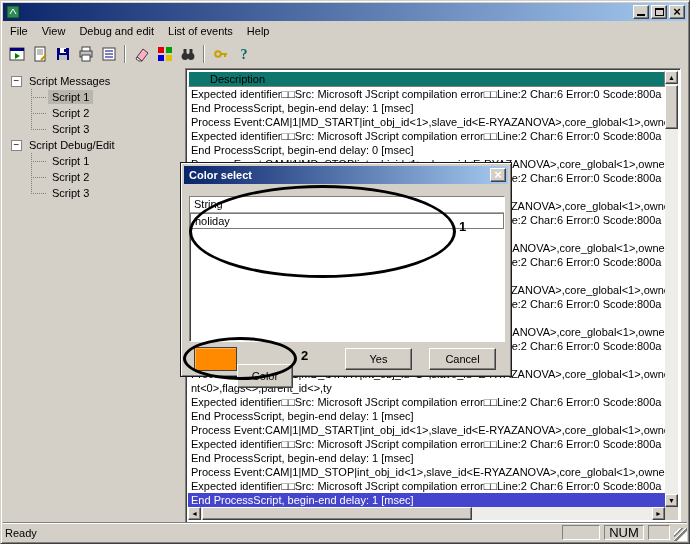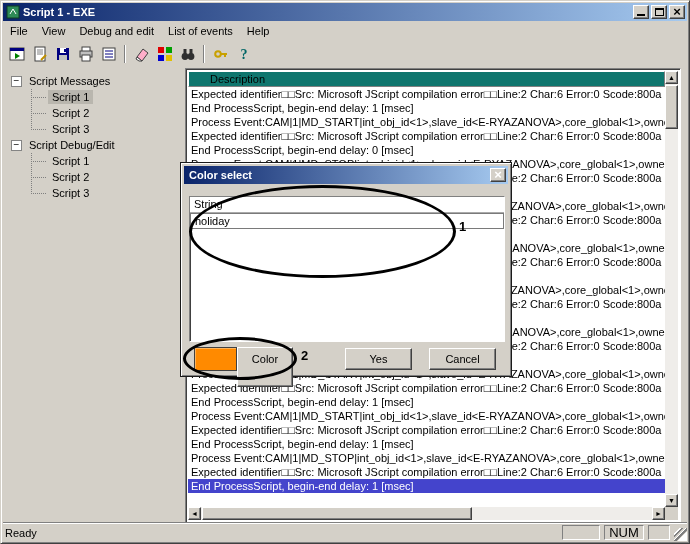--- a/index.html
+++ b/index.html
@@ -116,21 +116,21 @@
     box-shadow: inset 1px 1px 0 #404040; overflow:hidden; }
   .list-header { height:16px; line-height:15px; padding-left:4px; background:#fff;
     border-bottom:1px solid #aaa; }
   .list-row { height:16px; line-height:14px; padding-left:4px; border:1px solid #7a7a7a; }
   .color-swatch { position:absolute; left:13px; top:184px; width:43px; height:24px;
     background:#FF8A00; border:1px solid #404040;
     box-shadow: inset 1px 1px 0 rgba(255,255,255,.35); }
   .btn { position:absolute; background:#D4D0C8; text-align:center;
     border:1px solid; border-color:#fff #404040 #404040 #fff;
     box-shadow: inset -1px -1px 0 #808080; }
-  .color-btn { left:56px; top:184px; width:56px; height:40px; line-height:22px; }
+  .color-btn { left:56px; top:201px; width:56px; height:24px; line-height:22px; }
   .yes-btn { left:164px; top:185px; width:67px; height:22px; line-height:20px; }
   .cancel-btn { left:248px; top:185px; width:67px; height:22px; line-height:20px; }
 
   
   .ellipse { position:absolute; border:3px solid #000; border-radius:50%; z-index:20; pointer-events:none; }
   .e1 { left:189px; top:185px; width:267px; height:93px; }
   .e2 { left:183px; top:337px; width:114px; height:43px; }
   .ann-label { position:absolute; font-size:13px; font-weight:bold; z-index:20; }
   .l1 { left:459px; top:219px; }
   .l2 { left:301px; top:348px; }
@@ -155,21 +155,20 @@
 </head>
 <body>
 
 <div class="frame"></div>
 
 <div class="titlebar" style="background: linear-gradient(90deg, rgb(10, 36, 106), rgb(166, 202, 240));">
   <span class="app-icon"><svg width="14" height="14" viewBox="0 0 14 14">
         <rect x="1" y="1" width="12" height="12" fill="#2e8b57" stroke="#0f3d22"></rect>
         <path d="M4 9 L7 4 L10 9" stroke="#fff" fill="none"></path>
       </svg></span>
-  <span class="title">Script 1 - EXE</span>
   <span class="tb-controls">
       <span class="tb-btn">
         <span class="g-minimize"></span>
       </span>
       <span class="tb-btn">
         <span class="g-maximize"></span>
       </span>
       <span class="tb-btn">
         <span class="g-close"></span>
       </span>
@@ -339,20 +338,21 @@
         <div class="log-line">Process Event:CAM|1|MD_STOP|int_obj_id&lt;1&gt;,slave_id&lt;E-RYAZANOVA&gt;,core_global&lt;1&gt;,owner&lt;</div>
         <div class="log-line">Expected identifier□□Src: Microsoft JScript compilation error□□Line:2 Char:6 Error:0 Scode:800a</div>
         <div class="log-line">End ProcessScript, begin-end delay: 1 [msec]</div>
         <div class="log-line">Process Event:CAM|1|MD_START|int_obj_id&lt;1&gt;,slave_id&lt;E-RYAZANOVA&gt;,core_global&lt;1&gt;,owner&lt;</div>
         <div class="log-line">Expected identifier□□Src: Microsoft JScript compilation error□□Line:2 Char:6 Error:0 Scode:800a</div>
         <div class="log-line">End ProcessScript, begin-end delay: 1 [msec]</div>
         <div class="log-line">Process Event:CAM|1|MD_STOP|int_obj_id&lt;1&gt;,slave_id&lt;E-RYAZANOVA&gt;,core_global&lt;1&gt;,owner&lt;</div>
         <div class="log-line">Expected identifier□□Src: Microsoft JScript compilation error□□Line:2 Char:6 Error:0 Scode:800a</div>
         <div class="log-line">End ProcessScript, begin-end delay: 1 [msec]</div>
         <div class="log-line">Process Event:CAM|1|MD_START|int_obj_id&lt;1&gt;,slave_id&lt;E-RYAZANOVA&gt;,core_global&lt;1&gt;,owner&lt;</div>
+        <div class="log-line">nt&lt;0&gt;,flags&lt;&gt;,parent_id&lt;&gt;,ty</div>
         <div class="log-line">Expected identifier□□Src: Microsoft JScript compilation error□□Line:2 Char:6 Error:0 Scode:800a</div>
         <div class="log-line">End ProcessScript, begin-end delay: 1 [msec]</div>
         <div class="log-line">Process Event:CAM|1|MD_START|int_obj_id&lt;1&gt;,slave_id&lt;E-RYAZANOVA&gt;,core_global&lt;1&gt;,owner&lt;</div>
         <div class="log-line">Expected identifier□□Src: Microsoft JScript compilation error□□Line:2 Char:6 Error:0 Scode:800a</div>
         <div class="log-line">End ProcessScript, begin-end delay: 1 [msec]</div>
         <div class="log-line">Process Event:CAM|1|MD_STOP|int_obj_id&lt;1&gt;,slave_id&lt;E-RYAZANOVA&gt;,core_global&lt;1&gt;,owner&lt;</div>
         <div class="log-line">Expected identifier□□Src: Microsoft JScript compilation error□□Line:2 Char:6 Error:0 Scode:800a</div>
         <div class="log-line hl">End ProcessScript, begin-end delay: 1 [msec]</div>
       </div>
     <div class="v-scroll">

